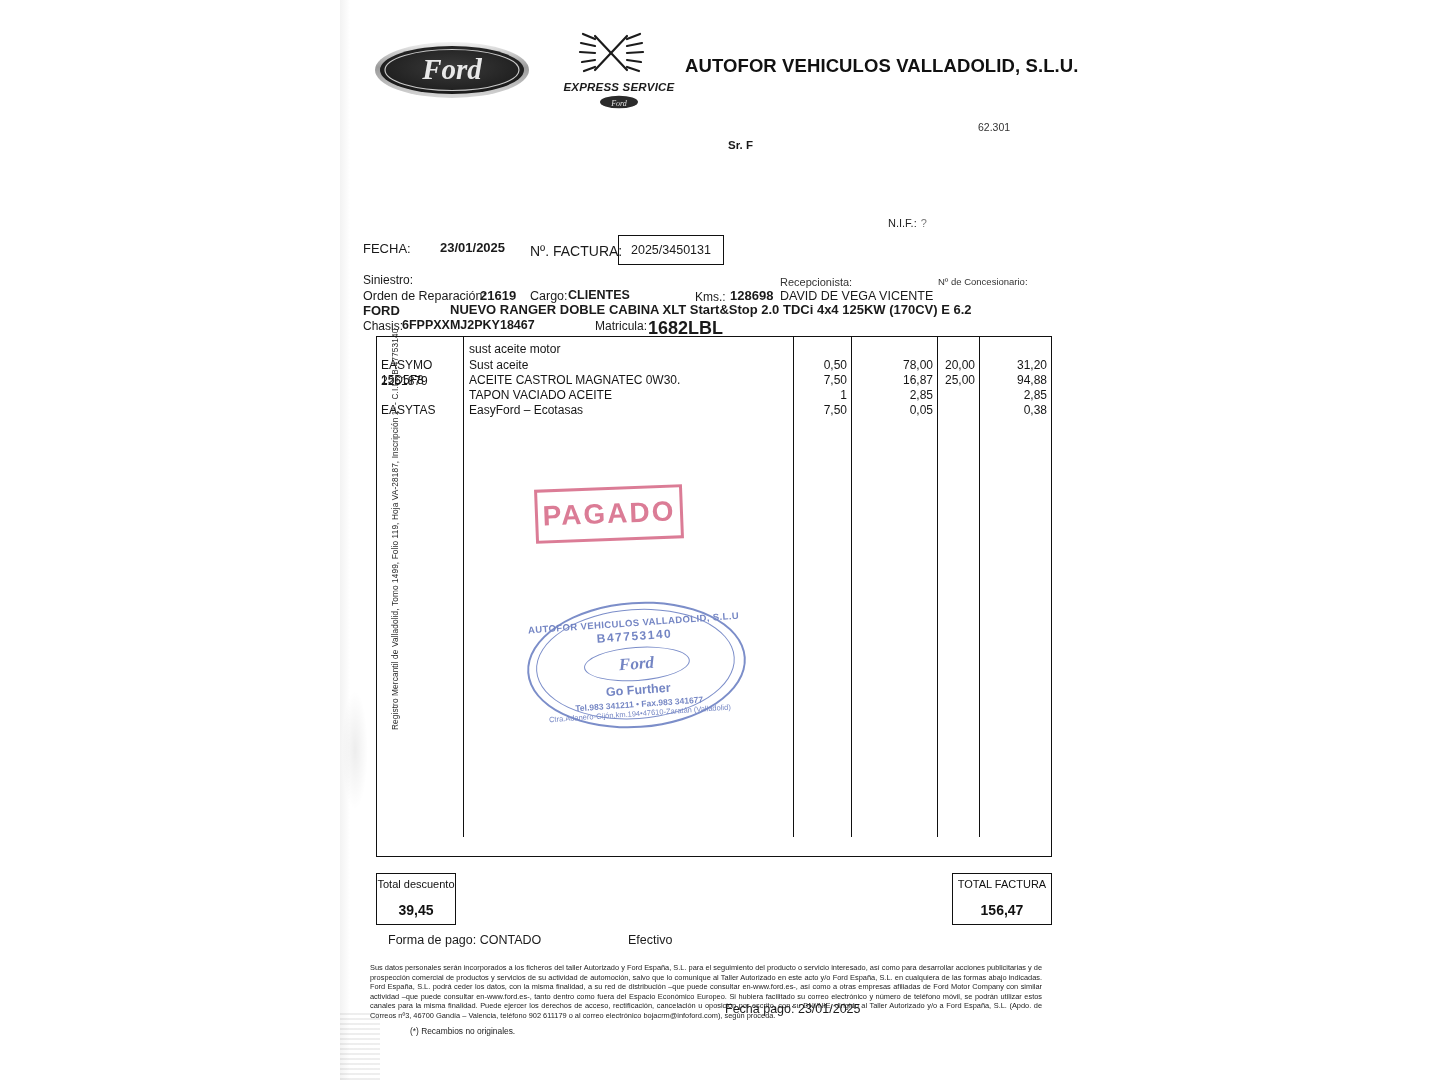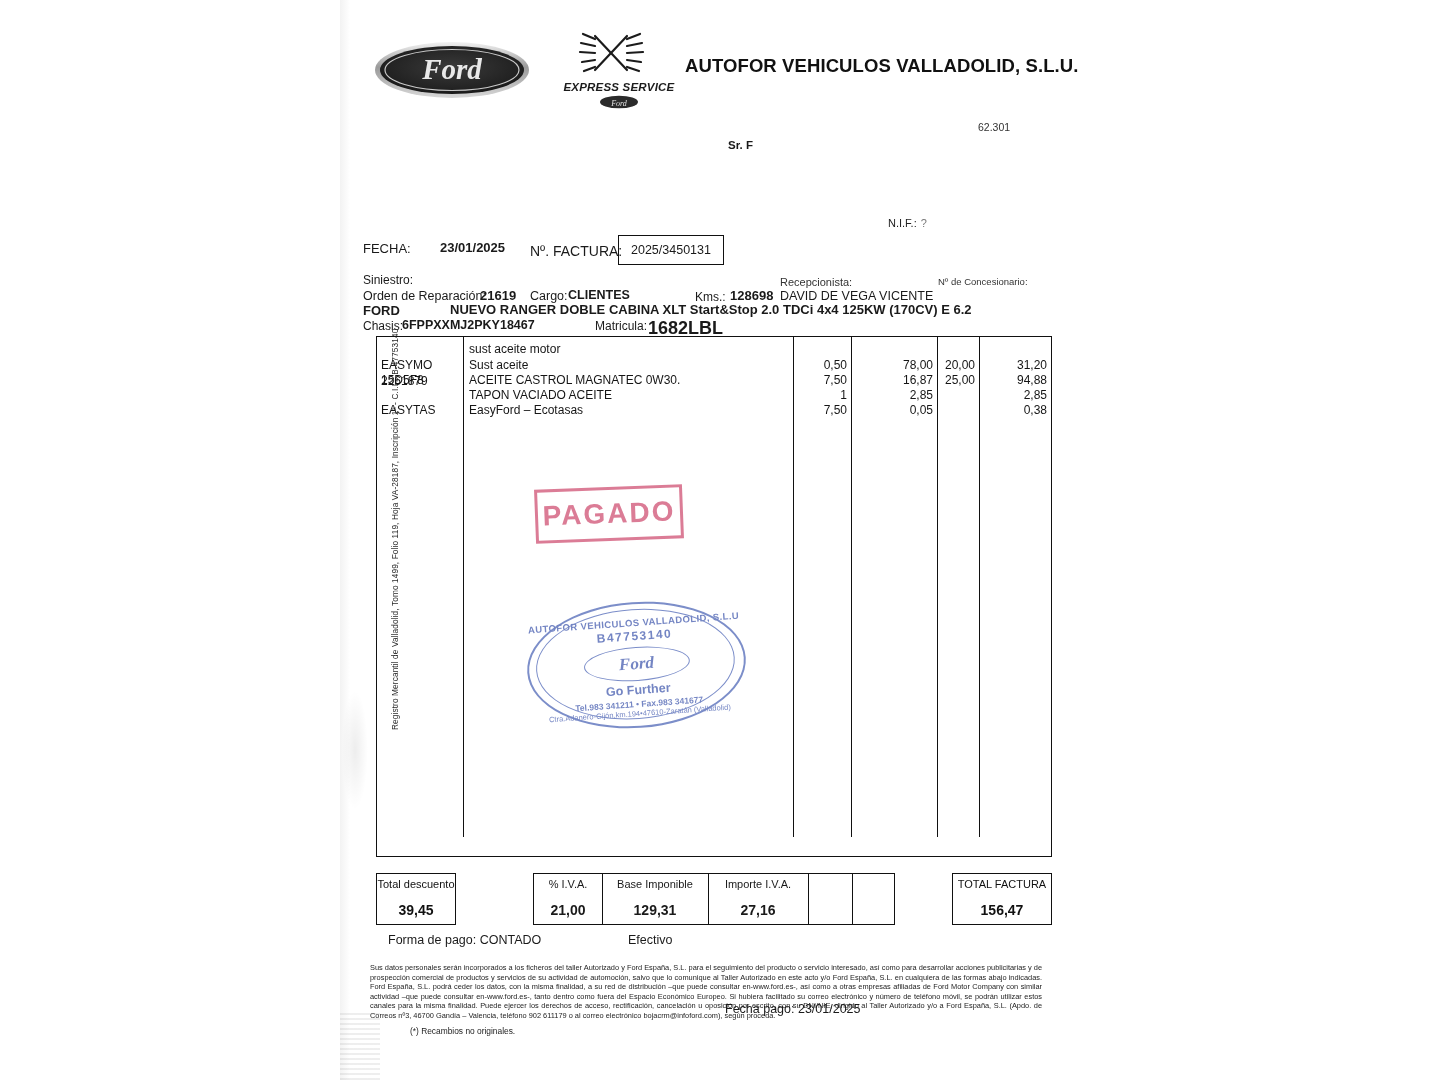--- a/index.html
+++ b/index.html
@@ -497,42 +497,20 @@
         <div class="stamp-addr">Ctra.Adanero-Gijón,km.194•47610-Zaratán (Valladolid)</div>
       </div>
     </div>
   </div>
 
   <div class="total-box" id="descuento-box">
     <div class="tb-label">Total descuento</div>
     <div class="tb-value">39,45</div>
   </div>
 
-  <div id="iva-table">
-    <div class="iva-cell" style="left:0px; width:68px;">
-      <div class="tb-label">% I.V.A.</div>
-      <div class="tb-value">21,00</div>
-    </div>
-    <div class="iva-sep" style="left:68px;"></div>
-
-    <div class="iva-cell" style="left:68px; width:106px;">
-      <div class="tb-label">Base Imponible</div>
-      <div class="tb-value">129,31</div>
-    </div>
-    <div class="iva-sep" style="left:174px;"></div>
-
-    <div class="iva-cell" style="left:174px; width:100px;">
-      <div class="tb-label">Importe I.V.A.</div>
-      <div class="tb-value">27,16</div>
-    </div>
-    <div class="iva-sep" style="left:274px;"></div>
-    <div class="iva-cell" style="left:274px; width:44px;"></div>
-    <div class="iva-sep" style="left:318px;"></div>
-    <div class="iva-cell" style="left:318px; width:44px;"></div>
-  </div>
 
   <div class="total-box" id="total-factura-box">
     <div class="tb-label">TOTAL FACTURA</div>
     <div class="tb-value">156,47</div>
   </div>
 
   <div id="forma-pago">Forma de pago: CONTADO</div>
   <div id="efectivo">Efectivo</div>
   <div id="fecha-pago">Fecha pago: 23/01/2025</div>
 

